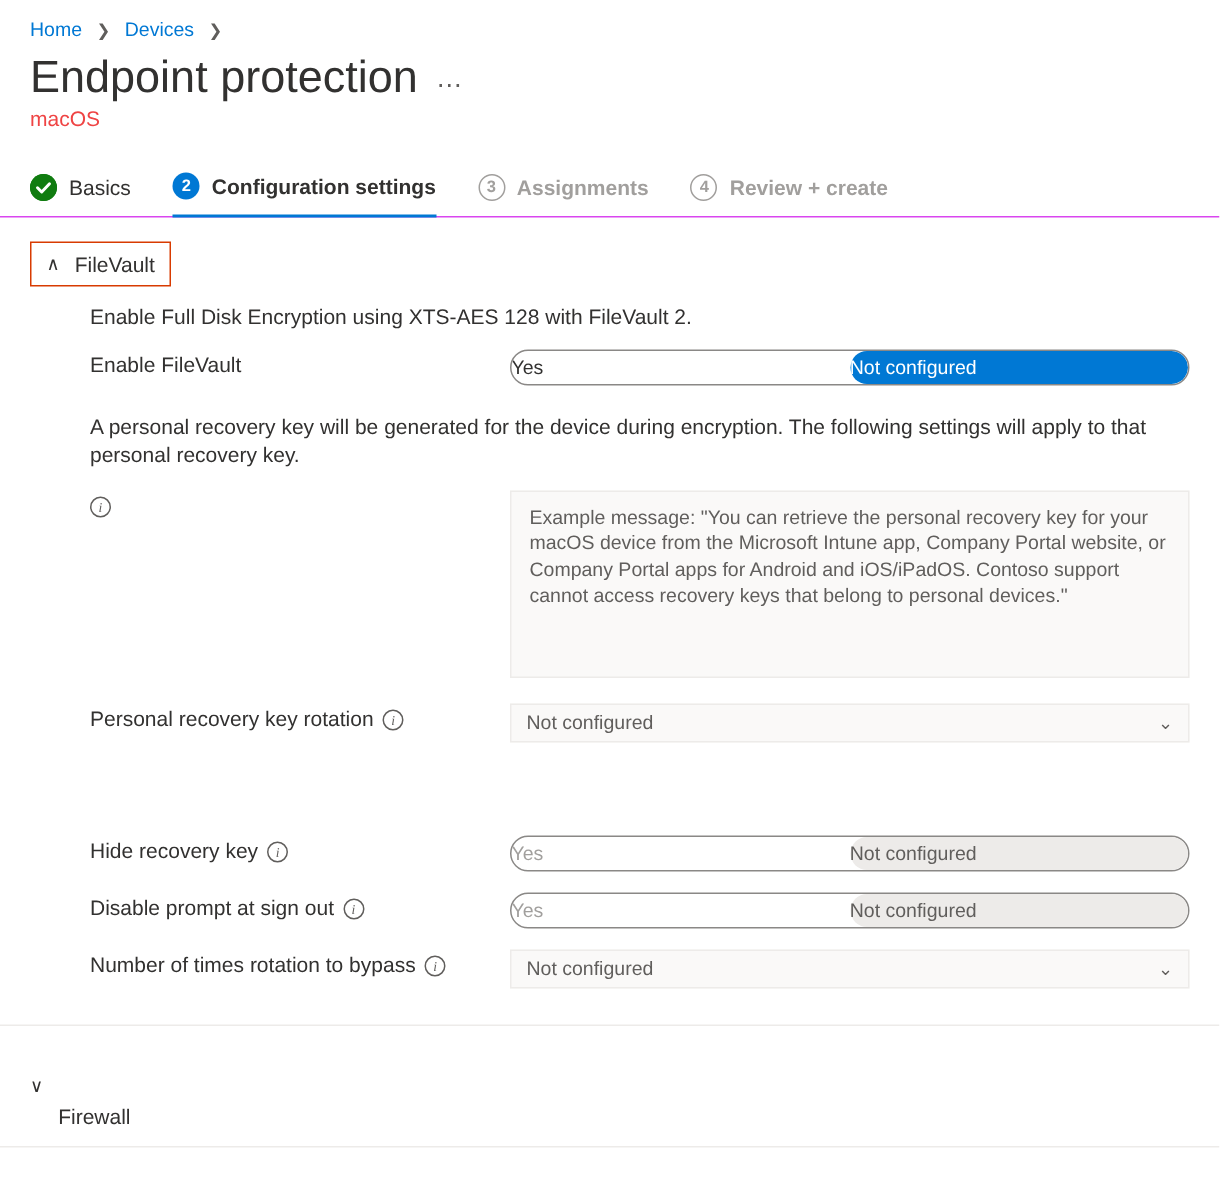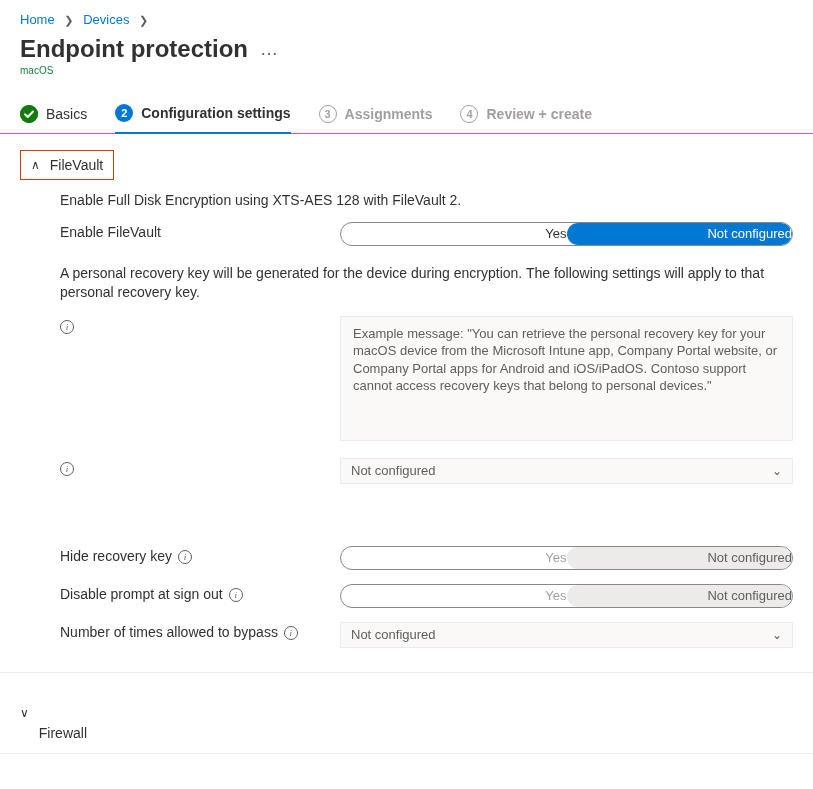--- a/index.html
+++ b/index.html
@@ -23,34 +23,34 @@
     margin: 0 6px;
     font-size: 11px;
   }
   .title-row {
     padding: 4px 20px 0 20px;
     display: flex;
     align-items: center;
     gap: 12px;
   }
   .title-row h1 {
-    font-size: 24px;
-    font-weight: 700;
+    font-size: 30px;
+    font-weight: 400;
     color: #323130;
   }
   .title-row .ellipsis {
     color: #605e5c;
     font-size: 18px;
     letter-spacing: 1px;
     cursor: pointer;
   }
   .subtitle {
     padding: 2px 20px 20px 20px;
-    font-size: 10px;
-    color: #15803d;
+    font-size: 14px;
+    color: #ef4444;
   }
   .steps {
     display: flex;
     gap: 28px;
     padding: 8px 20px 0 20px;
     border-bottom: 1px solid #d946ef;
   }
   .step {
     display: flex;
     align-items: center;
@@ -149,21 +149,21 @@
 
   .pill-toggle {
     display: flex;
     border: 1px solid #8a8886;
     border-radius: 20px;
     overflow: hidden;
     height: 24px;
   }
   .pill-opt {
     flex: 1;
-    text-align: right;
+    text-align: left;
     font-size: 13px;
     line-height: 22px;
     cursor: pointer;
     color: #323130;
   }
   .pill-opt.selected-blue {
     background: #0078d4;
     color: #fff;
     border-radius: 20px;
   }
@@ -291,20 +291,21 @@
       <div class="field-label">
         <span class="info-icon">i</span>
       </div>
       <div class="field-control">
         <textarea class="textarea-box" placeholder="Example message: &quot;You can retrieve the personal recovery key for your macOS device from the Microsoft Intune app, Company Portal website, or Company Portal apps for Android and iOS/iPadOS. Contoso support cannot access recovery keys that belong to personal devices.&quot;" style=""></textarea>
       </div>
     </div>
 
     <div class="field-row">
       <div class="field-label">
+        <span>Personal recovery key rotation</span>
         <span class="info-icon">i</span>
       </div>
       <div class="field-control">
         <div class="dropdown">
           <span>Not configured</span>
           <span class="dd-chev">⌄</span>
         </div>
       </div>
     </div>
 
@@ -331,21 +332,21 @@
       <div class="field-control">
         <div class="pill-toggle">
           <div class="pill-opt unselected-dim">Yes</div>
           <div class="pill-opt selected-grey">Not configured</div>
         </div>
       </div>
     </div>
 
     <div class="field-row">
       <div class="field-label">
-        <span>Number of times allowed to bypass</span>
+        <span>Number of times rotation to bypass</span>
         <span class="info-icon">i</span>
       </div>
       <div class="field-control">
         <div class="dropdown">
           <span>Not configured</span>
           <span class="dd-chev">⌄</span>
         </div>
       </div>
     </div>
 

